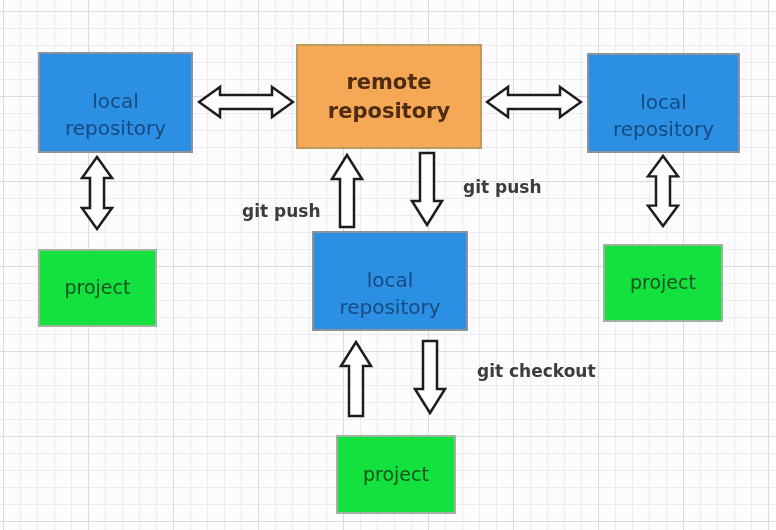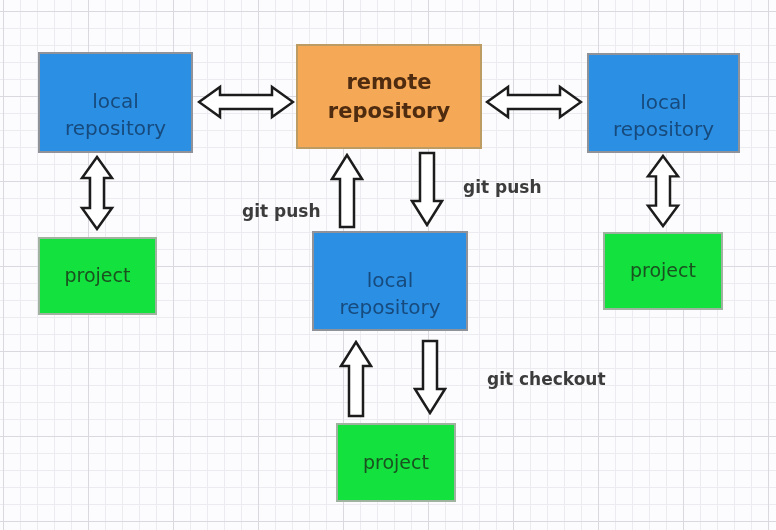--- a/index.html
+++ b/index.html
@@ -32,20 +32,21 @@
     background: var(--remote-repo-fill, #f5a855);
     border: 2px solid #bc9c62;
     color: var(--remote-repo-text, #4f2c10);
     font-size: 21px; font-weight: bold;
   }
   .node.green {
     background: var(--project-fill, #12e13e);
     border: 2px solid #9fb3a0;
     color: var(--project-text, #1a511f);
     font-size: 19px;
+    margin-top: 12px;
   }
   .node.blue .inner { padding: 0 16px; margin-top: 25px; }
 
   #local-left    { left: 38px;  top: 52px;  width: 155px; height: 101px; }
   #remote        { left: 296px; top: 44px;  width: 186px; height: 105px; }
   #local-right   { left: 587px; top: 53px;  width: 153px; height: 100px; }
   #local-center  { left: 312px; top: 231px; width: 156px; height: 100px; }
   #project-left  { left: 38px;  top: 237px; width: 119px; height: 78px;  }
   #project-right { left: 603px; top: 232px; width: 120px; height: 78px;  }
   #project-bottom{ left: 336px; top: 423px; width: 120px; height: 79px;  }
@@ -63,21 +64,21 @@
   #arrow-commit   { left: 339px; top: 340px; width: 34px; height: 78px; }
   #arrow-checkout { left: 413px; top: 339px; width: 34px; height: 76px; }
 
   .edge-label {
     position: absolute; font-size: 17px; font-weight: bold;
     color: var(--edge-label-color, #3c3c3c); white-space: nowrap;
   }
   #label-push     { left: 242px; top: 177px; margin-top: 24px; }
   #label-clone    { left: 463px; top: 177px; }
   #label-commit   { left: 250px; top: 370px; }
-  #label-checkout { left: 487px; top: 361px; margin-top: 8px; }
+  #label-checkout { left: 477px; top: 361px; }
 </style>
 </head>
 <body>
 
 <div class="canvas">
 
   <div class="node blue" id="local-left">
     <div class="inner">local repository</div>
   </div>
 

